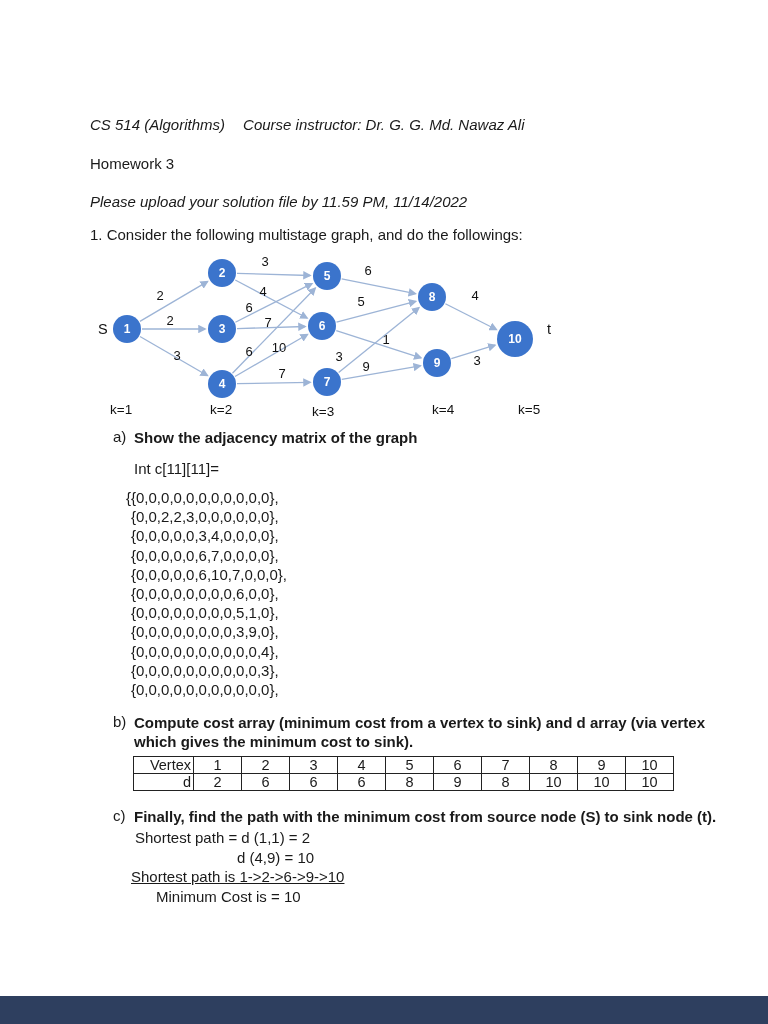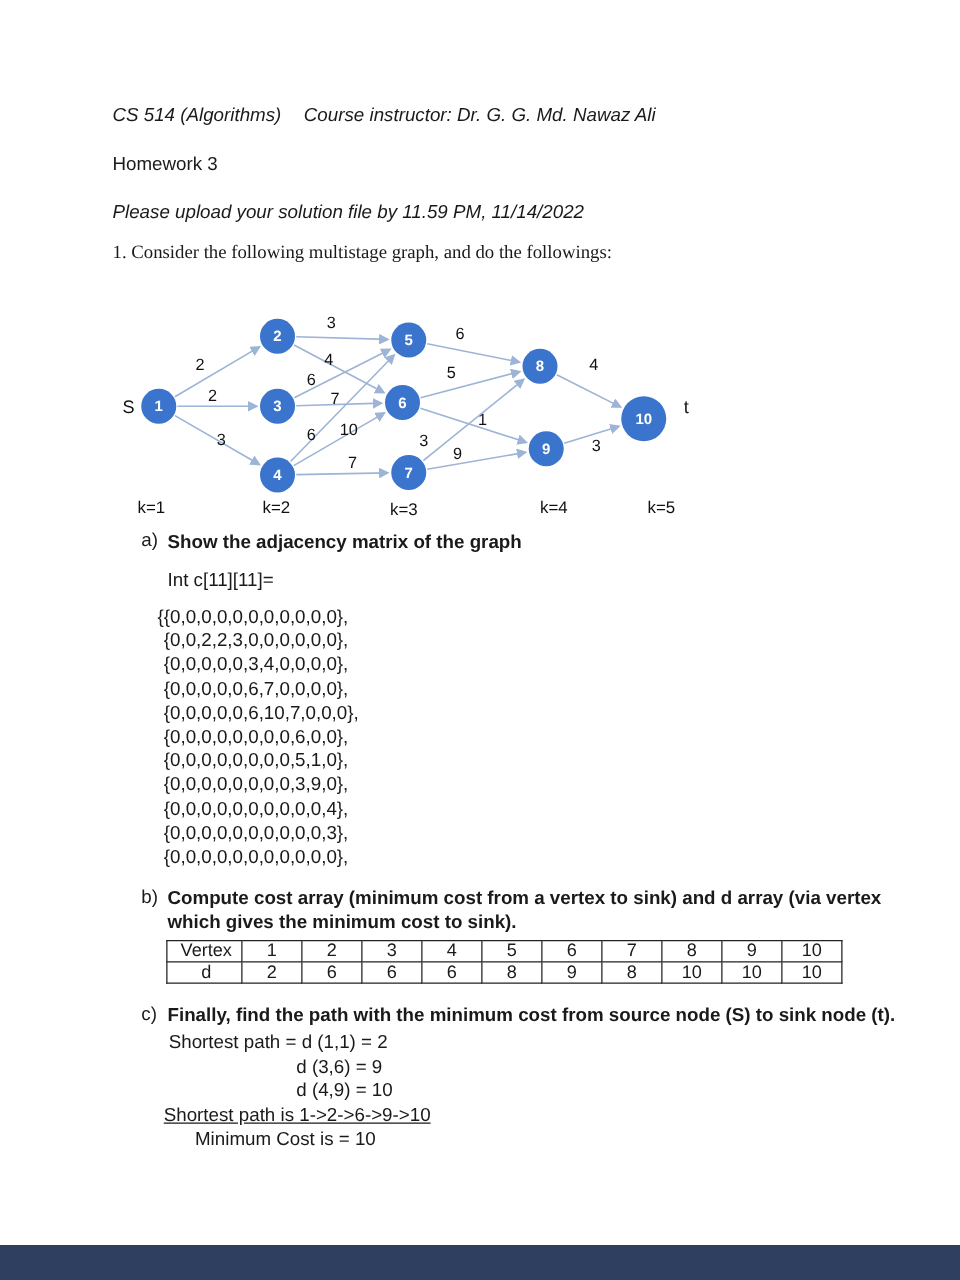--- a/index.html
+++ b/index.html
@@ -5,27 +5,27 @@
   * { box-sizing: border-box; }
   html, body { margin: 0; padding: 0; }
   body {
     width: 768px; height: 1024px;
     background: #ffffff;
     font-family: "Liberation Sans", sans-serif;
     color: #1a1a1a;
     position: relative;
     overflow: hidden;
   }
-  .page { padding: 84px 28px 0 90px; font-size: 15px; }
+  .page { padding: 116px 28px 0 90px; font-size: 15px; }
   p { margin: 0; }
   .header-line { font-style: italic; margin-bottom: 22px; }
   .instructor { margin-left: 18px; }
   .hw { margin-bottom: 21px; }
   .due { font-style: italic; margin-bottom: 16px; }
-  .q1 { margin-bottom: 31px; font-family: Liberation Serif, serif; }
+  .q1 { margin-bottom: 3px; }
 
   .diagram { margin-left: 2px; height: 182px; }
   svg text { font-family: "Liberation Sans", sans-serif; }
   .node-label { fill: #ffffff; font-size: 12px; font-weight: bold; text-anchor: middle; }
   .edge-label { fill: #111111; font-size: 13px; text-anchor: middle; }
   .side-label { fill: #111111; font-size: 14.5px; }
   .stage-label { fill: #111111; font-size: 13.5px; }
 
   .item { display: flex; margin-bottom: 10px; }
   .item .marker { flex: none; width: 21px; margin-left: 23px; }
@@ -35,21 +35,21 @@
   .matrix { margin-left: 36px; line-height: 19.2px; margin-bottom: 14px; }
   .matrix div:not(:first-child) { padding-left: 5px; }
 
   .item-b { margin-bottom: 2px; }
   .cost-table { border-collapse: collapse; margin: 5px 0 16px 43px; font-size: 14.5px; }
   .cost-table td {
     border: 1px solid #222222;
     width: 48px; height: 17px;
     text-align: center; padding: 0 2px;
   }
-  .cost-table td.first-col { width: 60px; text-align: center; padding-left: 5px; }
+  .cost-table td.first-col { width: 60px; text-align: right; padding-left: 5px; }
 
   .item-c { margin-bottom: 2px; }
   .c-line1 { margin-left: 45px; line-height: 19.5px; }
   .c-sub { margin-left: 147px; line-height: 19.5px; }
   .c-path { margin-left: 41px; line-height: 19.5px; text-decoration: underline; }
   .c-cost { margin-left: 66px; line-height: 19.5px; }
 
   .bottom-bar {
     position: absolute; left: 0; bottom: 0;
     width: 768px; height: 28px;
@@ -199,21 +199,20 @@
       </tbody>
   </table>
 
   <div class="item item-c">
     <span class="marker">c)</span>
     <span class="item-text">Finally, find the path with the minimum cost from source node (S) to sink node (t).</span>
   </div>
 
   <div class="c-line1">Shortest path = d (1,1) = 2</div>
   <div class="c-sub">
-      <div>d (3,6) = 9</div>
       <div>d (4,9) = 10</div>
     </div>
   <div class="c-path">Shortest path is 1-&gt;2-&gt;6-&gt;9-&gt;10</div>
   <div class="c-cost">Minimum Cost is = 10</div>
 
 </div>
 
 <div class="bottom-bar" style="background: rgb(46, 63, 95);"></div>
 
 </body></html>

